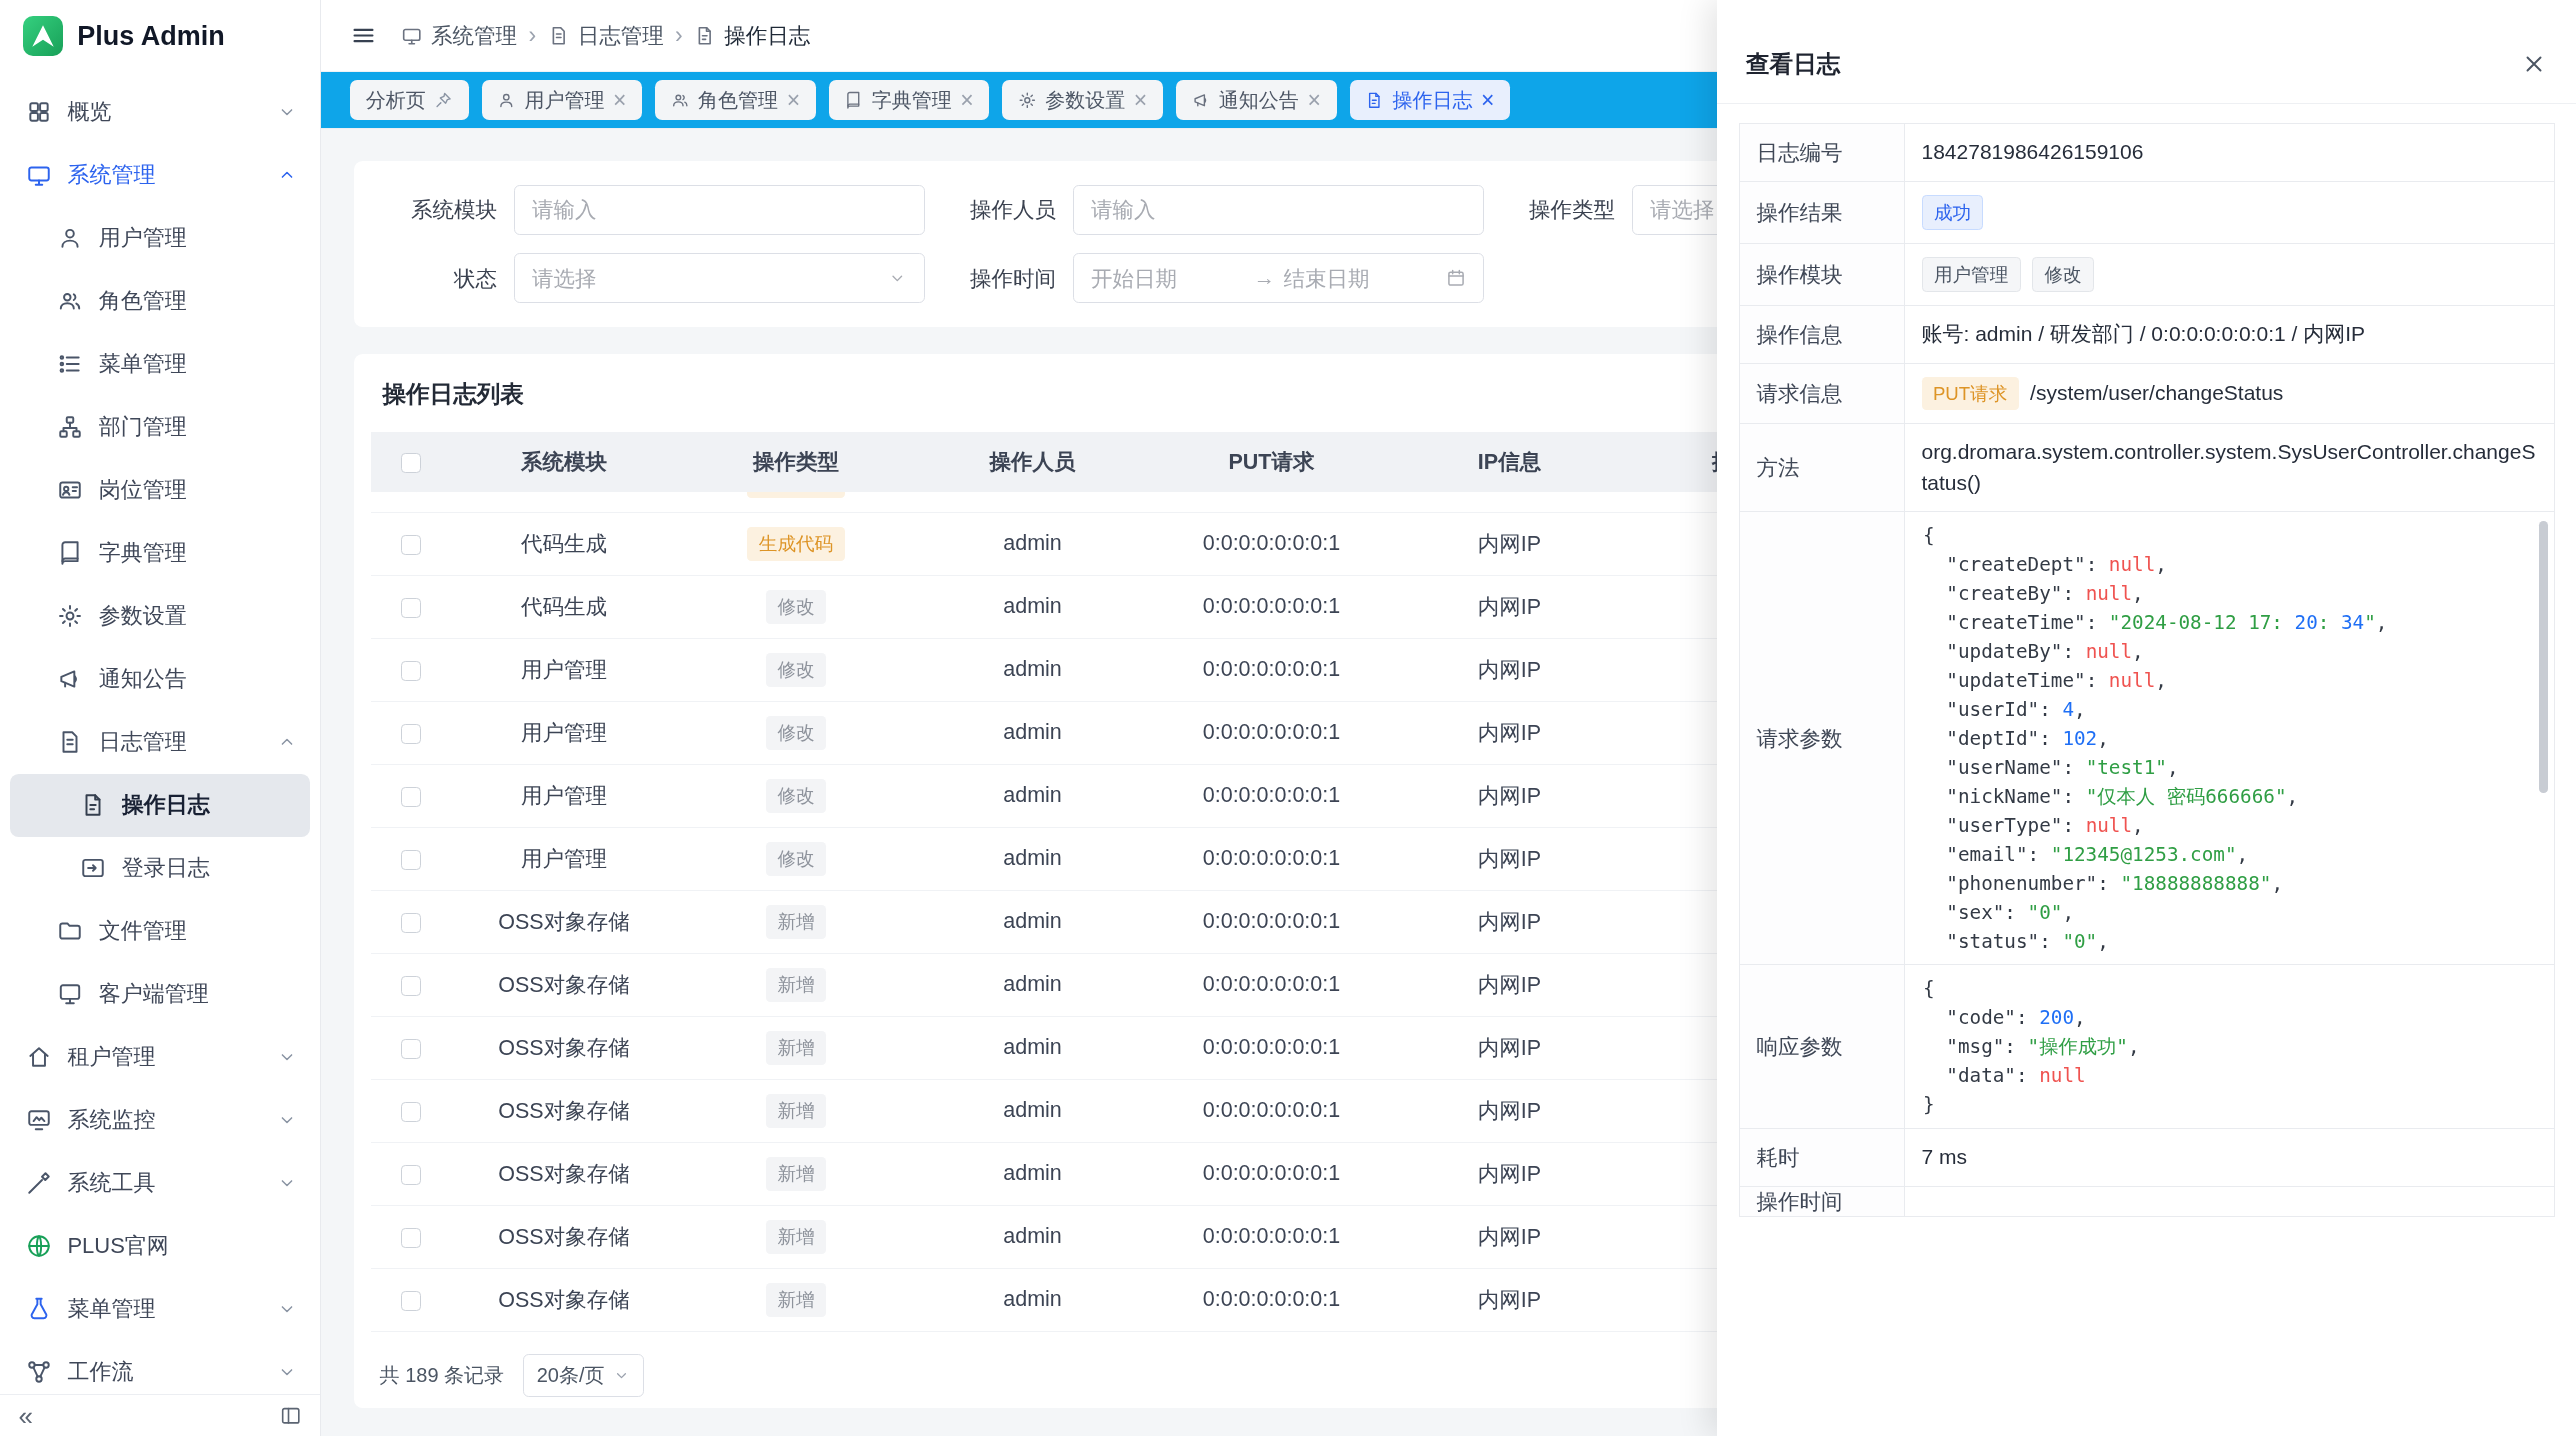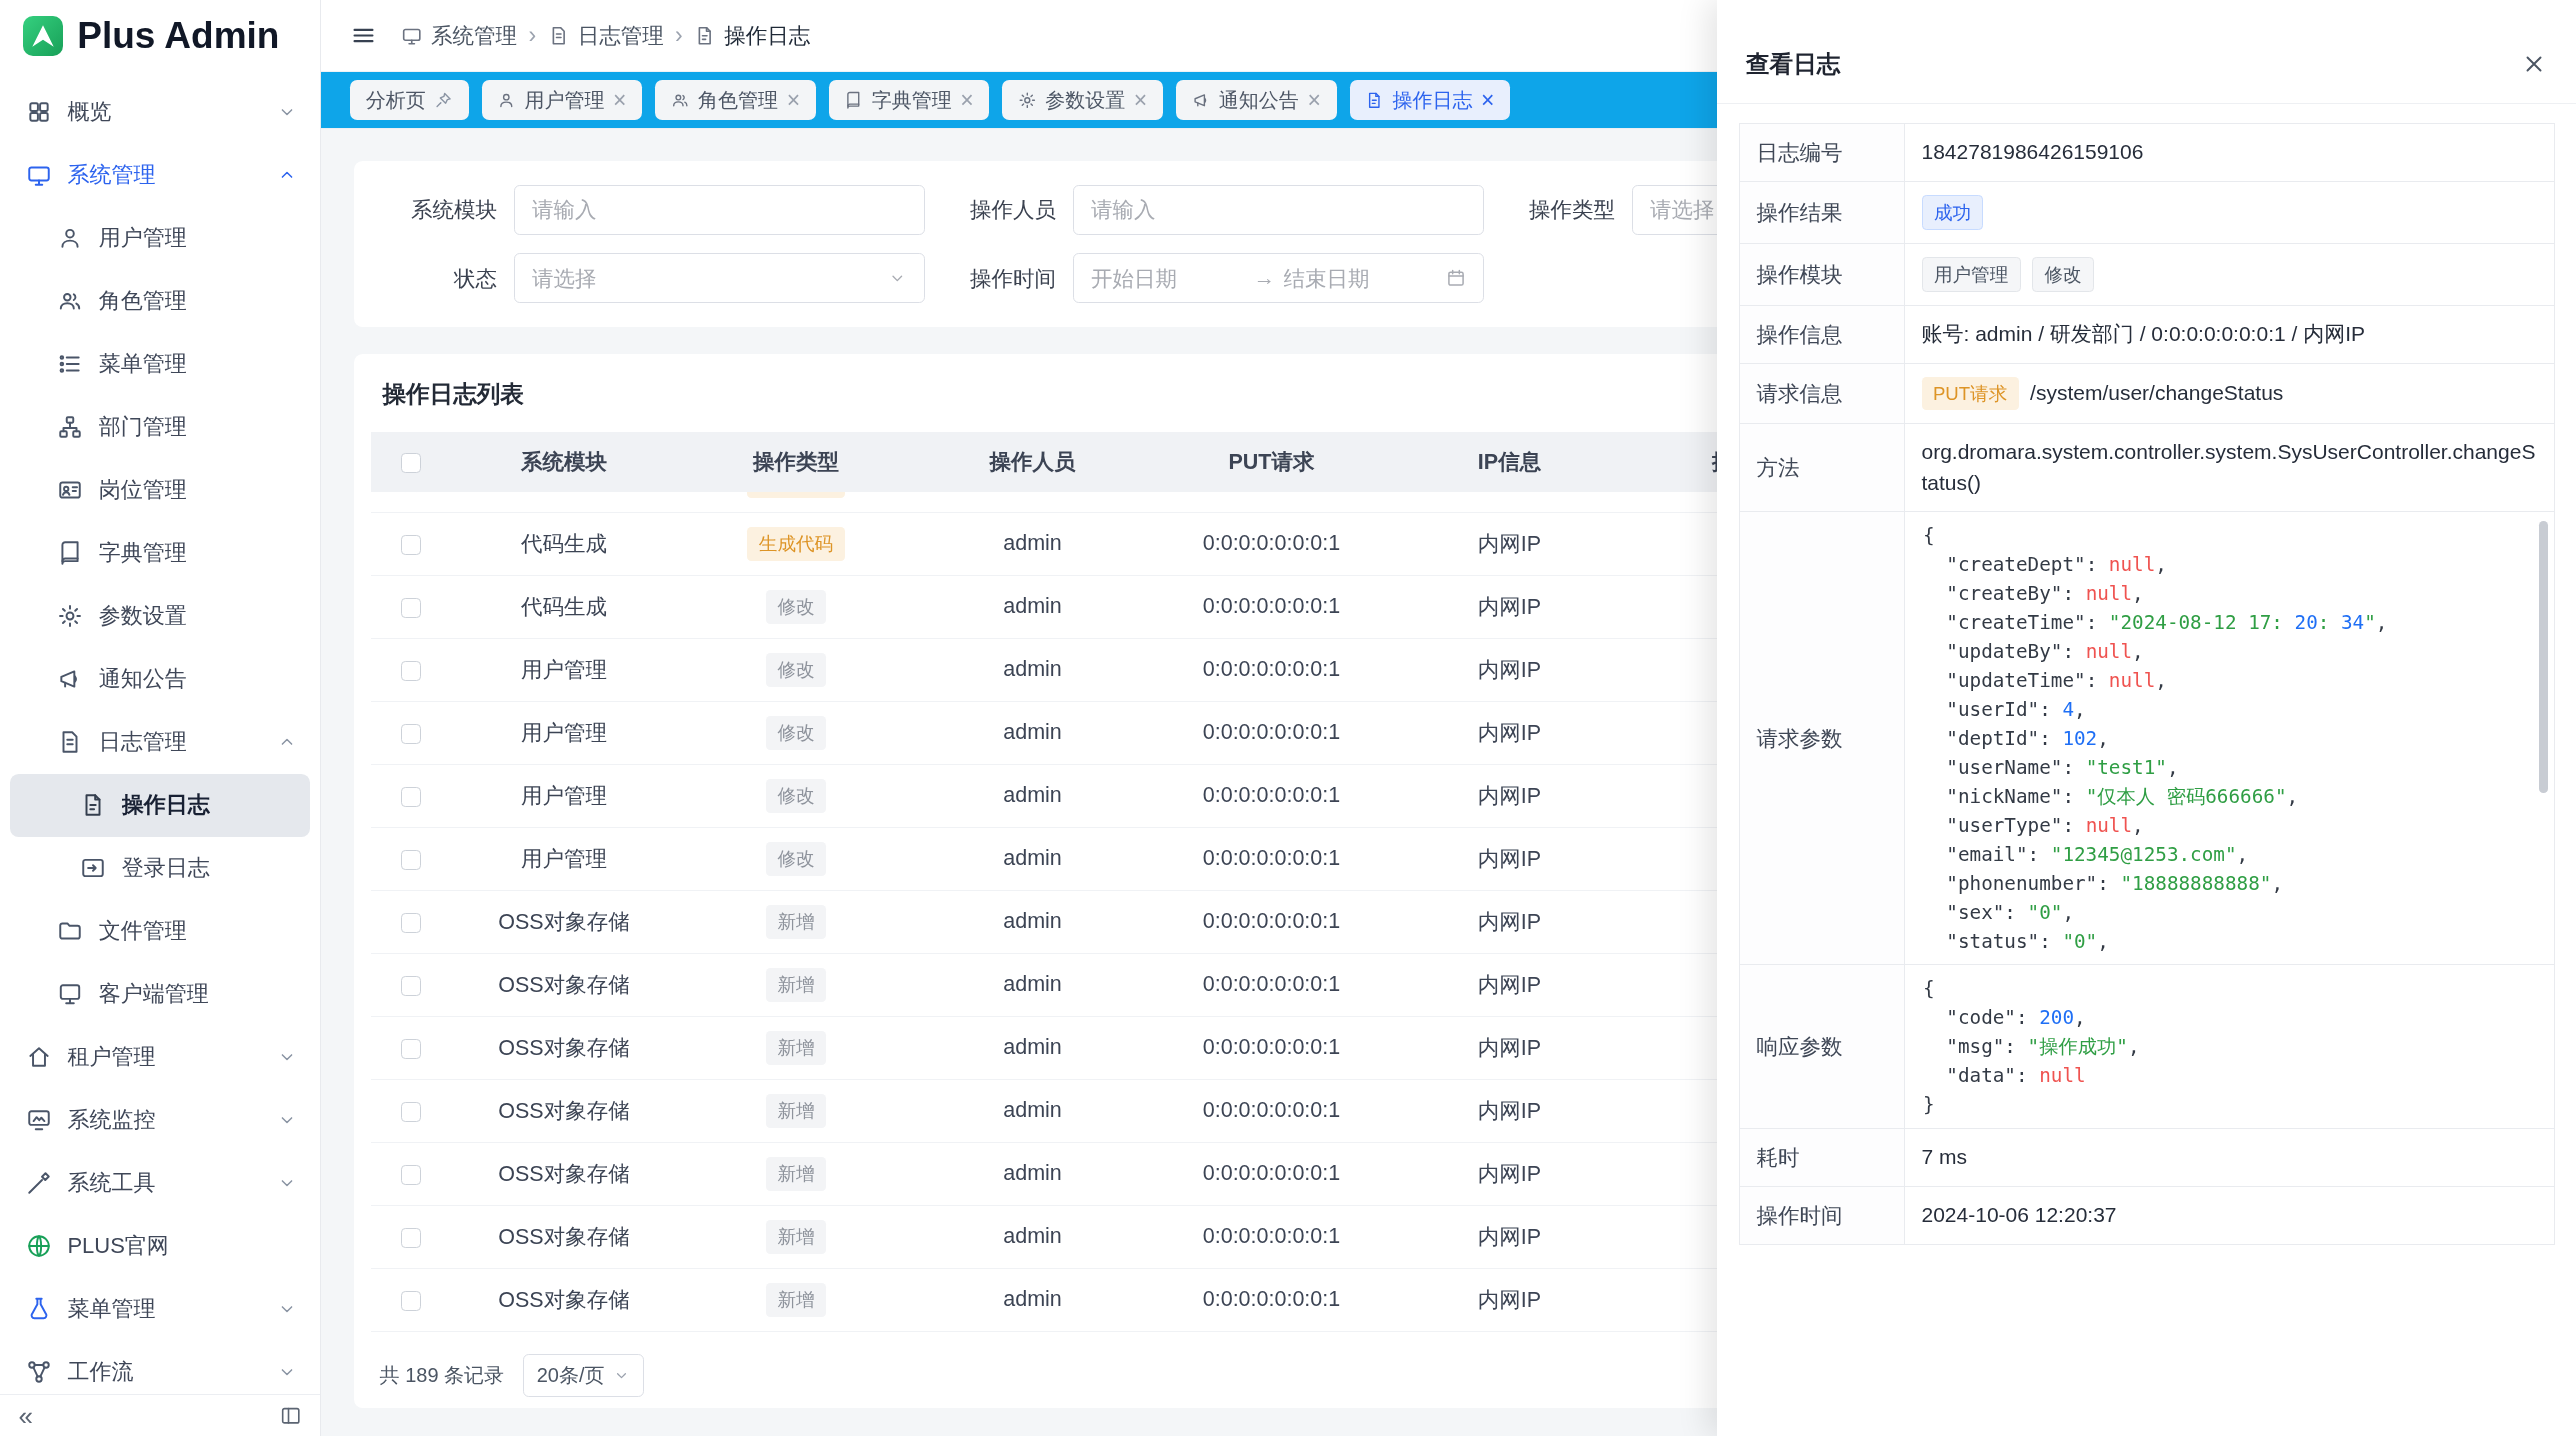--- a/index.html
+++ b/index.html
@@ -9,21 +9,21 @@
 
   
   .ic{display:inline-flex;width:23px;height:23px;flex:none;}
   .ic svg{width:100%;height:100%;fill:none;stroke:currentColor;stroke-width:1.8;stroke-linecap:round;stroke-linejoin:round;}
 
   
   .sidebar{width:321px;flex:none;height:100%;border-right:0.7px solid #e8eaee;display:flex;flex-direction:column;background:#fff;z-index:5;}
   .brand{height:72px;display:flex;align-items:center;gap:14.3px;padding:0 23px;flex:none;}
   .logo{width:40px;height:40px;border-radius:10px;background:linear-gradient(135deg,#35d07f,#18a058);position:relative;flex:none;}
   .logo::after{content:"";position:absolute;inset:9.3px;background:#fff;clip-path:polygon(0 100%,50% 0,100% 100%,50% 68%);}
-  .brand-name{font-size:37px;font-weight:700;color:#111827;white-space:nowrap;}
+  .brand-name{font-size:27px;font-weight:700;color:#111827;white-space:nowrap;}
   .menu{flex:1;padding:8.6px 10px 0;overflow:hidden;}
   .side-item{height:63px;display:flex;align-items:center;gap:15.7px;padding:0 13px 0 15.7px;border-radius:8.6px;color:#3f4758;font-size:22px;cursor:pointer;white-space:nowrap;}
   .side-item .ic{width:26px;height:26px;color:#4a5568;}
   .side-item .lbl{flex:1;overflow:hidden;}
   .side-item .chev{width:20px;height:20px;color:#8a94a3;margin-left:auto;}
   .side-item.lvl1{padding-left:47px;}
   .side-item.lvl2{padding-left:70px;}
   .side-item.hl,.side-item.hl .ic,.side-item.hl .chev{color:var(--accent,#2c63ee);}
   .side-item.active{background:#e5e8ed;color:#182033;font-weight:600;}
   .side-item.active .ic{color:#343e4e;}
@@ -772,19 +772,18 @@
   <span class="tk-key">"data"</span>: <span class="tk-null">null</span>
 }</pre>
           </div>
         </div>
         <div class="drow">
           <div class="dlabel">耗时</div>
           <div class="dvalue">7 ms</div>
         </div>
         <div class="drow">
           <div class="dlabel">操作时间</div>
-          <div class="dvalue">2024-10-06 12:20:37</div>
         </div>
       </div>
   </aside>
 
 </div>
 
 
 </body></html>

